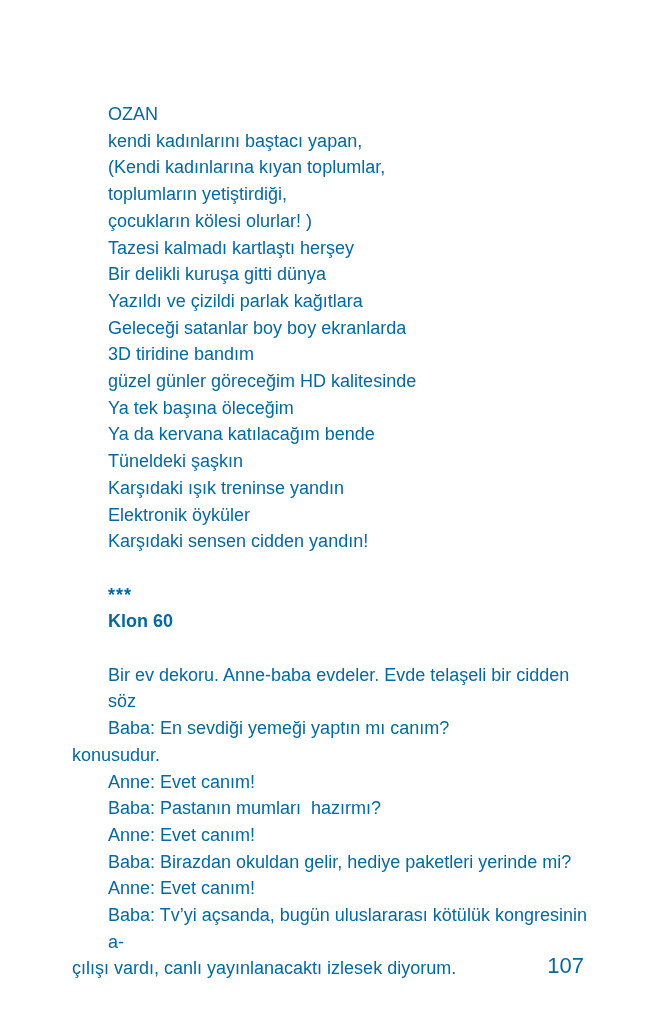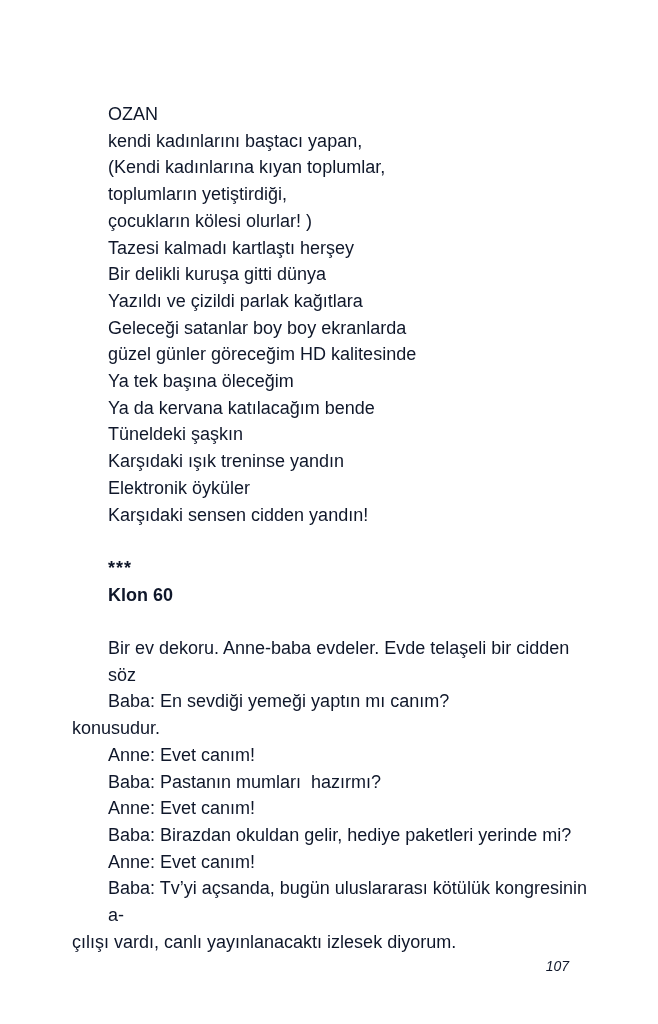--- a/index.html
+++ b/index.html
@@ -9,21 +9,21 @@
   }
   .page {
     position: relative;
     width: 658px;
     height: 1024px;
     margin: 0 auto;
     background: #ffffff;
     font-family: "Liberation Sans", sans-serif;
     font-size: 18px;
     line-height: 26.7px;
-    color: #0f172a;
+    color: #0369a1;
     box-sizing: border-box;
     padding: 101px 68px 0 72px;
     overflow: hidden;
   }
   .line {
     white-space: pre-wrap;
     min-height: 26.7px;
   }
   .poem-block {
     padding-left: 36px;
@@ -39,42 +39,42 @@
     font-weight: 700;
   }
   .prose-block {
     margin-top: 26.7px;
   }
   .prose-block .line.indent {
     padding-left: 36px;
   }
   .page-number {
     position: absolute;
-    right: 89px;
+    right: 74px;
     bottom: 44px;
-    font-size: 14px;
-    font-style: italic;
+    font-size: 22px;
   }
 </style>
 </head>
 <body>
 
 <div class="page">
 
   <div class="poem-block">
     <div class="line">OZAN</div>
     <div>
         <div class="line">kendi kadınlarını baştacı yapan,</div>
         <div class="line">(Kendi kadınlarına kıyan toplumlar,</div>
         <div class="line">toplumların yetiştirdiği,</div>
         <div class="line">çocukların kölesi olurlar! )</div>
         <div class="line">Tazesi kalmadı kartlaştı herşey</div>
         <div class="line">Bir delikli kuruşa gitti dünya</div>
         <div class="line">Yazıldı ve çizildi parlak kağıtlara</div>
         <div class="line">Geleceği satanlar boy boy ekranlarda</div>
+        <div class="line">3D tiridine bandım</div>
         <div class="line">güzel günler göreceğim HD kalitesinde</div>
         <div class="line">Ya tek başına öleceğim</div>
         <div class="line">Ya da kervana katılacağım bende</div>
         <div class="line">Tüneldeki şaşkın</div>
         <div class="line">Karşıdaki ışık treninse yandın</div>
         <div class="line">Elektronik öyküler</div>
         <div class="line">Karşıdaki sensen cidden yandın!</div>
       </div>
   </div>
 

